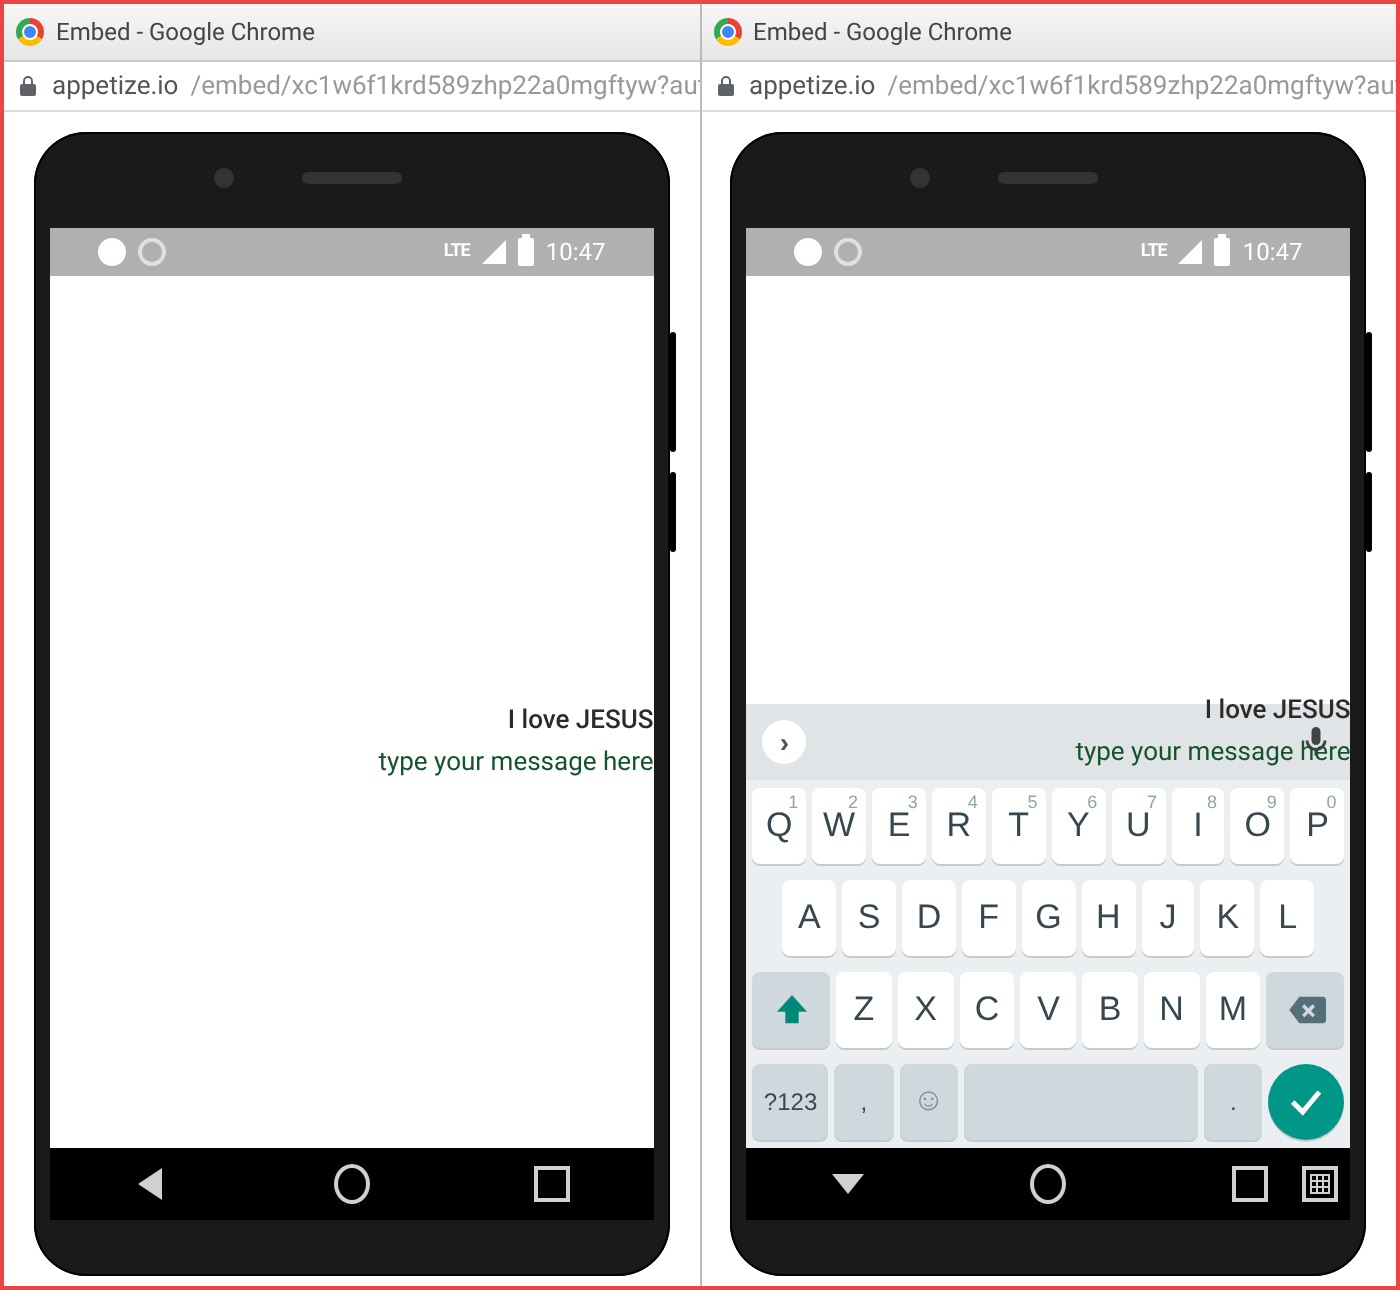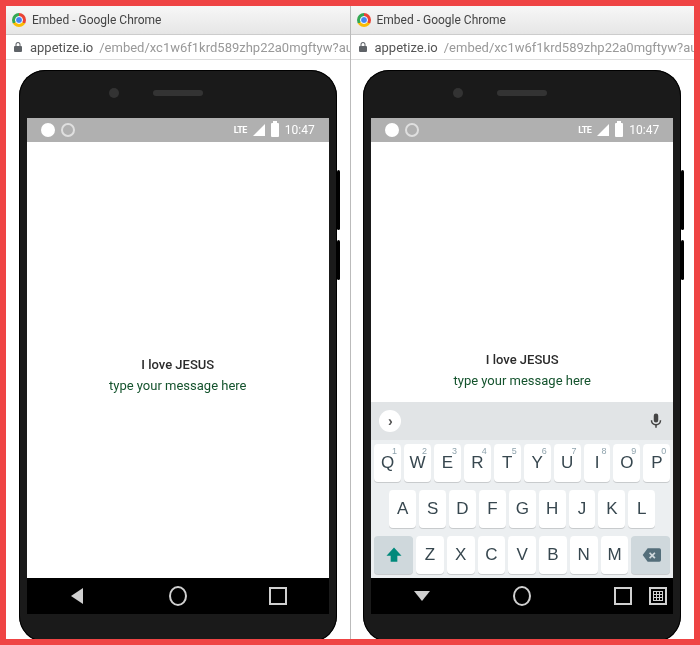--- a/index.html
+++ b/index.html
@@ -1,16 +1,16 @@
 <!DOCTYPE html>
 <html><head>
 <meta charset="utf-8">
 <style>
   html,body{margin:0;padding:0;font-family:Roboto,Arial,sans-serif;background:#fff;color:#333}
-  .wrap{width:700px;height:645px;display:flex;position:relative;border:6px solid #ef4444;box-sizing:border-box;overflow:hidden}
+  .wrap{width:700px;height:645px;display:flex;position:relative;border:2px solid #ef4444;box-sizing:border-box;overflow:hidden}
   .pane{flex:1;display:flex;flex-direction:column;min-width:0;overflow:hidden}
   .sep{width:1px;background:#bbb}
 
   
   .tabrow{height:28px;background:linear-gradient(#f7f7f7,#e6e6e6);display:flex;align-items:center;padding:0 6px;font-size:12px;color:#444;gap:6px;border-bottom:1px solid #ccc}
   .chrome-logo{width:14px;height:14px;border-radius:50%;background:conic-gradient(#ea4335 0 120deg,#fbbc05 120deg 240deg,#34a853 240deg 360deg);position:relative;flex:none}
   .chrome-logo::after{content:"";position:absolute;inset:3px;border-radius:50%;background:#4285f4;border:1.5px solid #fff}
   .addrrow{height:24px;background:#fff;display:flex;align-items:center;padding:0 6px;font-size:13px;color:#555;gap:6px;border-bottom:1px solid #ddd;white-space:nowrap;overflow:hidden}
   .lock{width:12px;height:12px;flex:none}
   .lock svg{width:12px;height:12px;display:block}
@@ -21,32 +21,32 @@
   .phone{width:318px;height:572px;background:#1a1a1a;border-radius:26px;box-shadow:0 0 0 1px #000 inset;position:relative;display:flex;flex-direction:column}
   .bezel-top{height:48px}
   .bezel-bot{height:28px}
   .speaker{position:absolute;top:20px;left:50%;transform:translateX(-50%);width:50px;height:6px;border-radius:3px;background:#333}
   .cam{position:absolute;top:18px;left:90px;width:10px;height:10px;border-radius:50%;background:#333}
   .side-btn{position:absolute;right:-3px;top:100px;width:3px;height:60px;background:#000;border-radius:2px}
   .side-btn2{position:absolute;right:-3px;top:170px;width:3px;height:40px;background:#000;border-radius:2px}
   .screen{flex:1;background:#fff;margin:0 8px;display:flex;flex-direction:column;overflow:hidden}
 
   
-  .status{height:24px;background:#b0b0b0;color:#fff;display:flex;align-items:center;font-size:12px;padding:0 14px;gap:6px}
+  .status{height:24px;background:#b0b0b0;color:#fff;display:flex;align-items:center;font-size:12px;padding:0 24px;gap:6px}
   .status .spacer{flex:1}
   .stat-circle{width:14px;height:14px;border:2px solid #fff;border-radius:50%;box-sizing:border-box}
   .stat-circle.filled{background:#fff}
   .stat-dim{opacity:.6}
   .sig{font-size:9px;letter-spacing:-0.5px;font-weight:bold}
   .tri{width:0;height:0;border-style:solid;border-width:0 0 12px 12px;border-color:transparent transparent #fff transparent}
   .bat{width:8px;height:14px;background:#fff;border-radius:1px;position:relative}
   .bat::before{content:"";position:absolute;top:-2px;left:2px;width:4px;height:2px;background:#fff}
 
   .app-area{flex:1;display:flex;flex-direction:column;background:#fff;position:relative}
-  .centered{position:absolute;left:0;right:0;text-align:center}
+  .centered{position:absolute;left:0;right:0;text-align:right}
   .msg-title{font-size:13px;color:#2b2b2b;font-weight:500}
   .msg-hint{font-size:13px;color:#14532d;margin-top:6px}
 
   
   .nav{height:36px;background:#000;display:flex;justify-content:space-around;align-items:center;margin:0 8px}
   .nav .ic{width:18px;height:18px;display:flex;align-items:center;justify-content:center}
   .nav-tri{width:0;height:0;border-style:solid;border-width:8px 12px 8px 0;border-color:transparent #d0d0d0 transparent transparent}
   .nav-tri-down{width:0;height:0;border-style:solid;border-width:10px 8px 0 8px;border-color:#d0d0d0 transparent transparent transparent}
   .nav-circ{width:16px;height:16px;border:2px solid #d0d0d0;border-radius:50%}
   .nav-sq{width:14px;height:14px;border:2px solid #d0d0d0}
@@ -213,20 +213,32 @@
                       <path d="M12 3 3 13h5v7h8v-7h5z"></path>
                     </svg>
                 </div>
                 <div id="kb-row3" style="display:contents"><div class="key">Z</div><div class="key">X</div><div class="key">C</div><div class="key">V</div><div class="key">B</div><div class="key">N</div><div class="key">M</div></div>
                 <div class="key fn bksp wide">
                   <svg viewBox="0 0 24 24">
                       <path d="M22 4H8l-6 8 6 8h14a2 2 0 0 0 2-2V6a2 2 0 0 0-2-2zm-4.6 11L16 16.4 13.4 14 11 16.4 9.6 15l2.4-2.4L9.6 10 11 8.6l2.4 2.4L16 8.6 17.4 10 15 12.6z" fill="#546e7a"></path>
                     </svg>
                 </div>
               </div>
+              <div class="krow">
+                <div class="key fn sym">?123</div>
+                <div class="key fn">,</div>
+                <div class="key fn emoji">☺</div>
+                <div class="key space"></div>
+                <div class="key fn">.</div>
+                <div class="key enter">
+                  <svg viewBox="0 0 24 24">
+                      <polyline points="4 12 10 18 20 6"></polyline>
+                    </svg>
+                </div>
+              </div>
             </div>
           </div>
         </div>
         <div class="nav">
           <div class="ic">
               <div class="nav-tri-down"></div>
             </div>
           <div class="ic">
               <div class="nav-circ"></div>
             </div>

